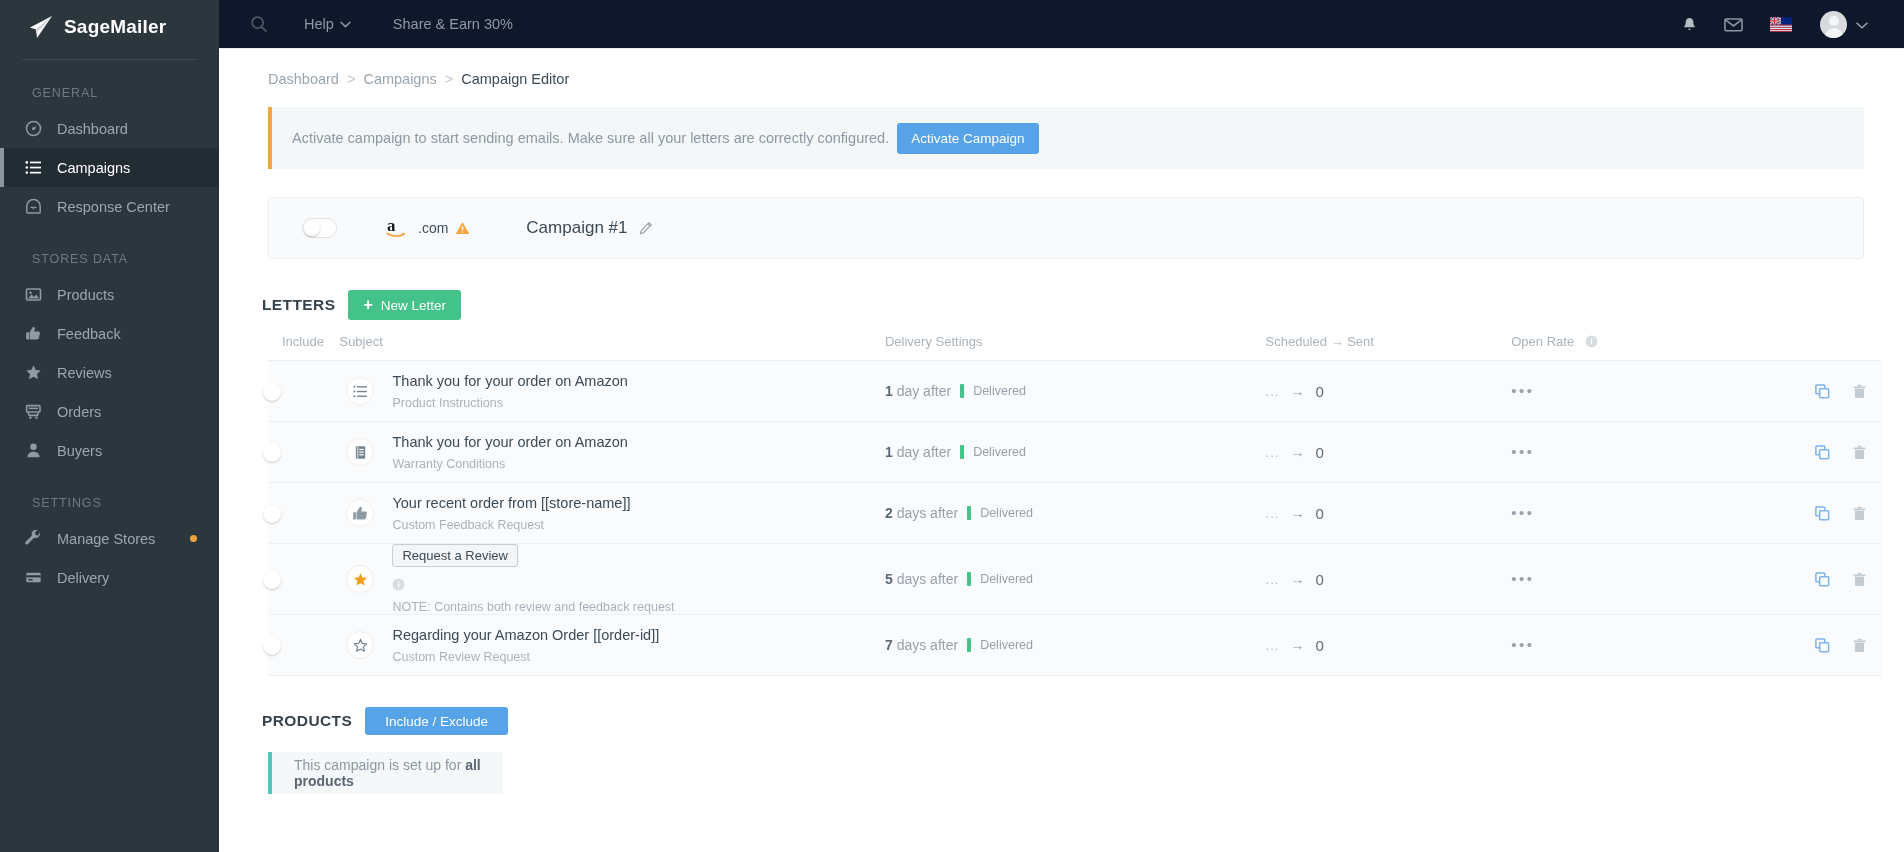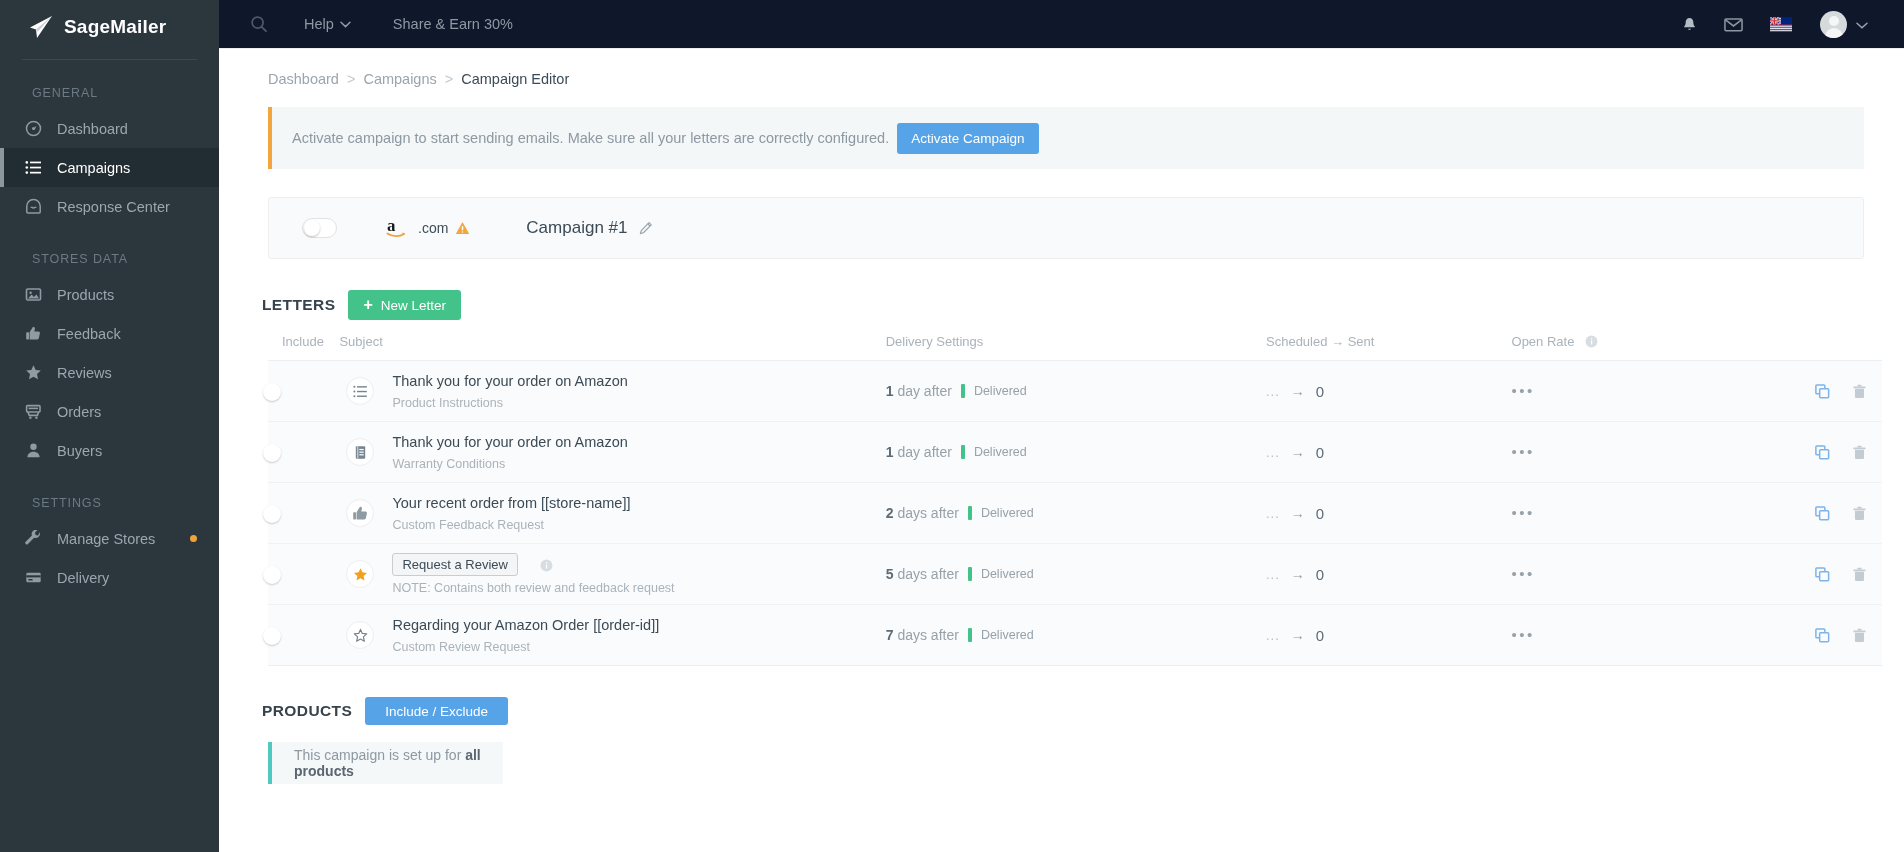--- a/index.html
+++ b/index.html
@@ -175,21 +175,21 @@
     background: #fff; border: 1px solid #eceef0;
     display: flex; align-items: center; justify-content: center; flex: 0 0 28px;
   }
   .subj-main { font-size: 14.5px; color: #3c4b56; line-height: 1.35; }
   .subj-sub { font-size: 12.5px; color: #aab3bb; margin-top: 5px; }
   .btn-req {
     background: #f4f5f6; border: 1px solid #c8cdd2; border-radius: 3px;
     height: 23px; padding: 0 9px; font-family: inherit; font-size: 13px;
     color: #3c4b56; cursor: pointer;
   }
-  .req-row { display: flex; align-items: flex-end; gap: 22px; }
+  .req-row { display: flex; align-items: flex-start; gap: 10px; flex-direction: column; }
   .del-cell { display: flex; align-items: center; gap: 9px; }
   .del-num { color: #5d6b77; font-size: 14px; font-weight: bold; }
   .del-unit { color: #97a1aa; font-size: 14px; font-weight: normal; }
   .bar-green { width: 4px; height: 14px; background: #43c28a; border-radius: 1px; }
   .del-status { color: #97a1aa; font-size: 12.5px; }
   .sched-cell { display: flex; align-items: center; gap: 11px; color: #8e99a3; font-size: 14px; }
   .sched-dots { color: #b6bec5; letter-spacing: 1px; font-size: 13px; }
   .sched-num { color: #5d6b77; font-size: 15px; }
   .dots3 { color: #98a2ab; letter-spacing: 2.5px; font-size: 15px; cursor: pointer; }
   .act-cell { display: flex; align-items: center; gap: 20px; justify-content: flex-end; padding-right: 14px; }

